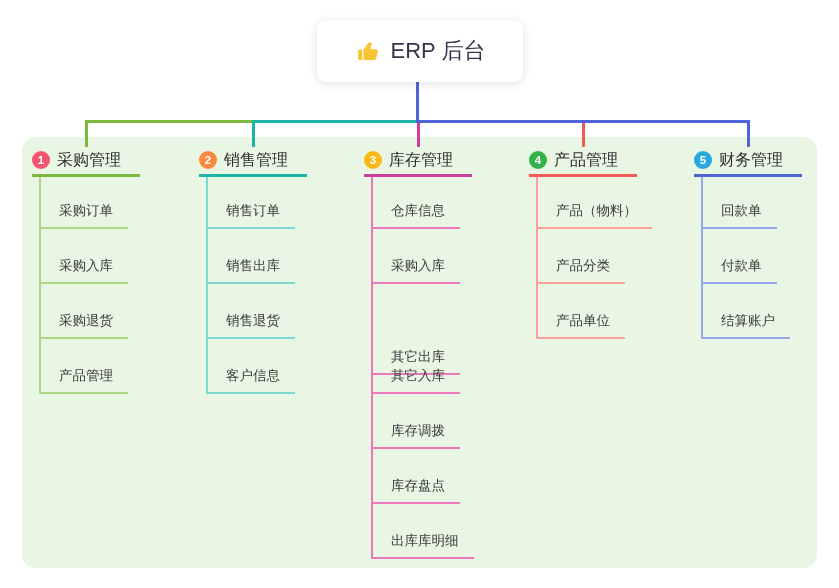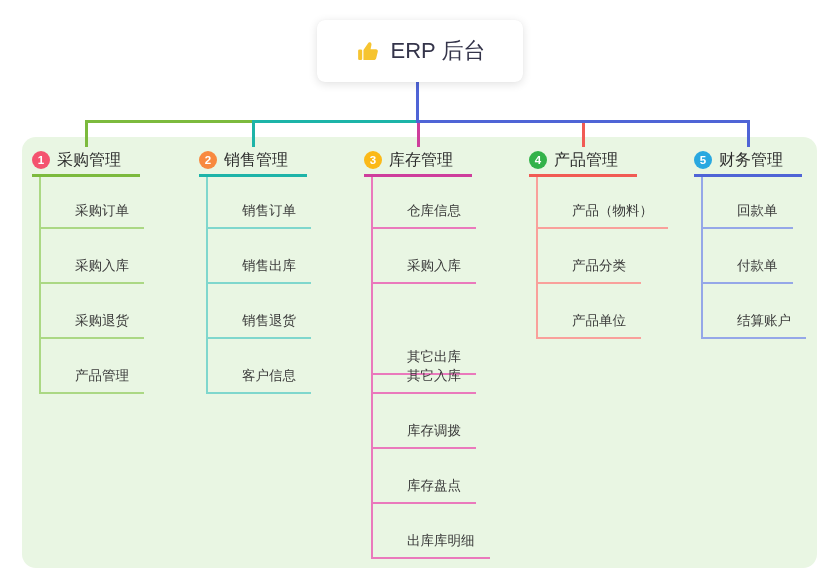--- a/index.html
+++ b/index.html
@@ -24,21 +24,21 @@
   }
   .badge{
     width:18px;height:18px;border-radius:50%;flex:0 0 18px;
     display:flex;align-items:center;justify-content:center;
     color:#ffffff;font-size:11.5px;font-weight:bold;
   }
   .child-node{
     position:absolute;box-sizing:border-box;
     border-bottom-style:solid;border-bottom-width:2px;
     display:flex;align-items:flex-end;
-    padding:0 15px 7px 36px;height:34px;
+    padding:0 15px 7px 20px;height:34px;
     font-size:13.5px;color:#3a3a3a;white-space:nowrap;
   }
 </style>
 </head>
 <body>
 
 <div class="canvas">
   <div class="panel" id="bg-panel" style="left: 22px; top: 137px; width: 795px; height: 431px; background: rgb(233, 246, 227);"></div>
   <div id="connectors">
       <div class="line" style="left: 85px; top: 120px; width: 3px; height: 27px; background: rgb(124, 186, 61);"></div>

